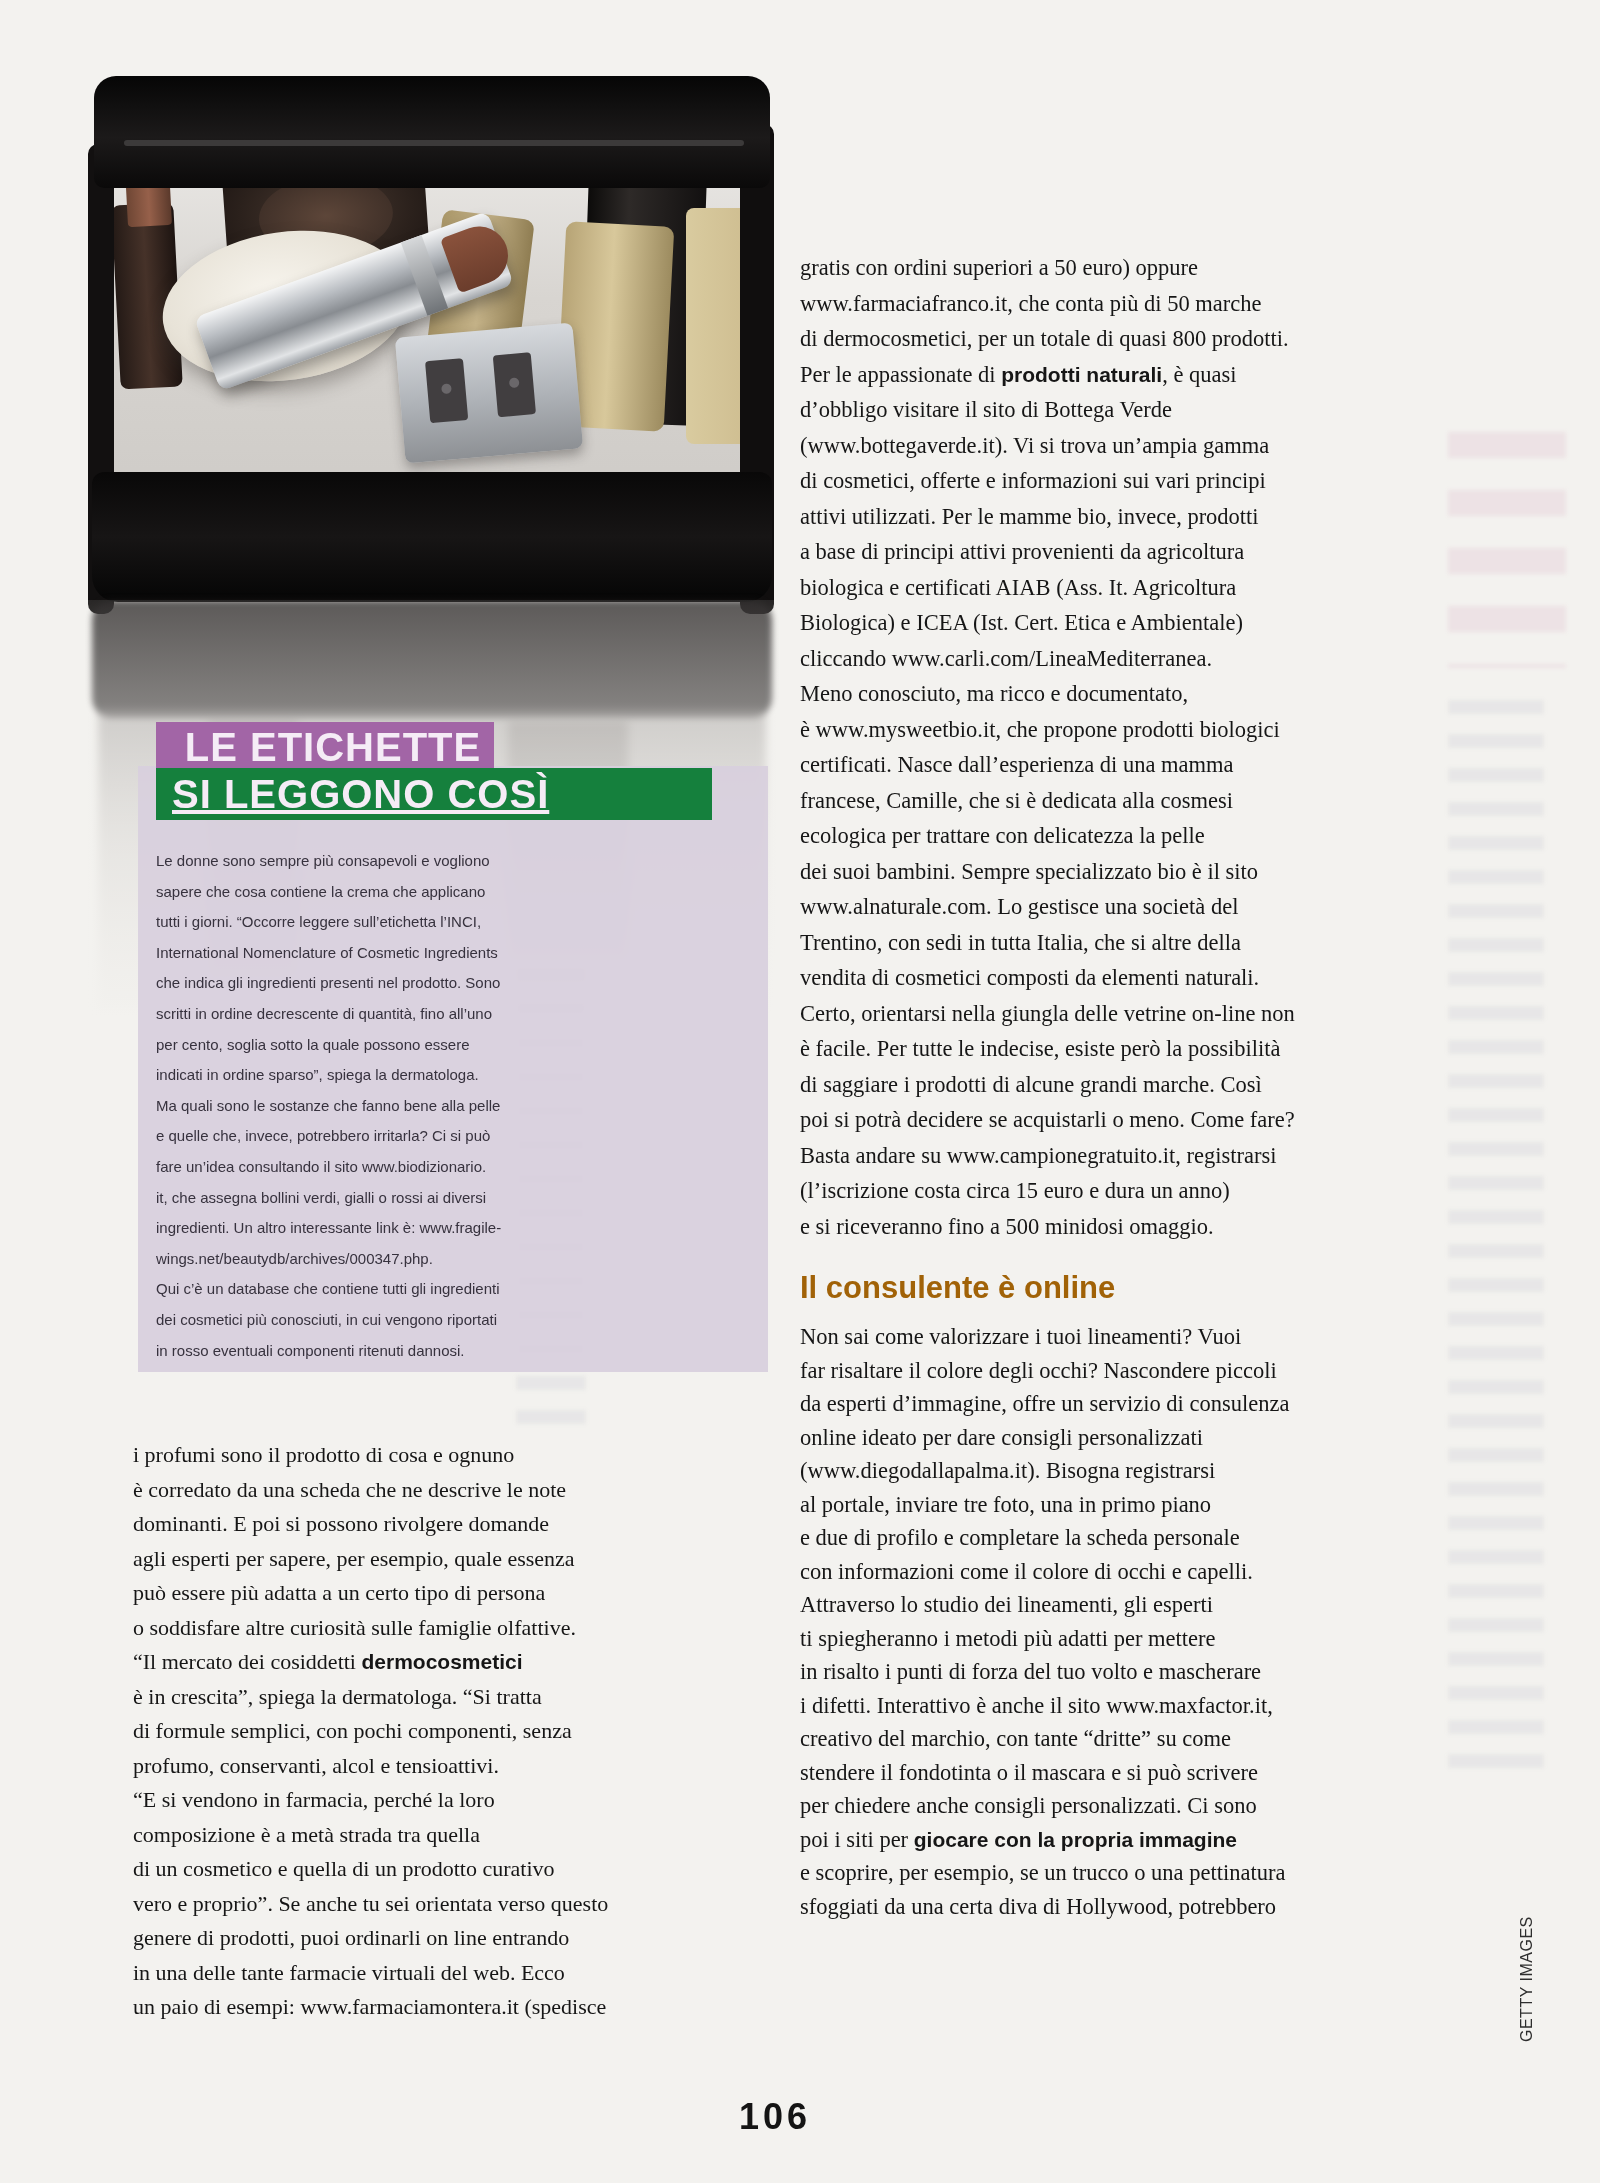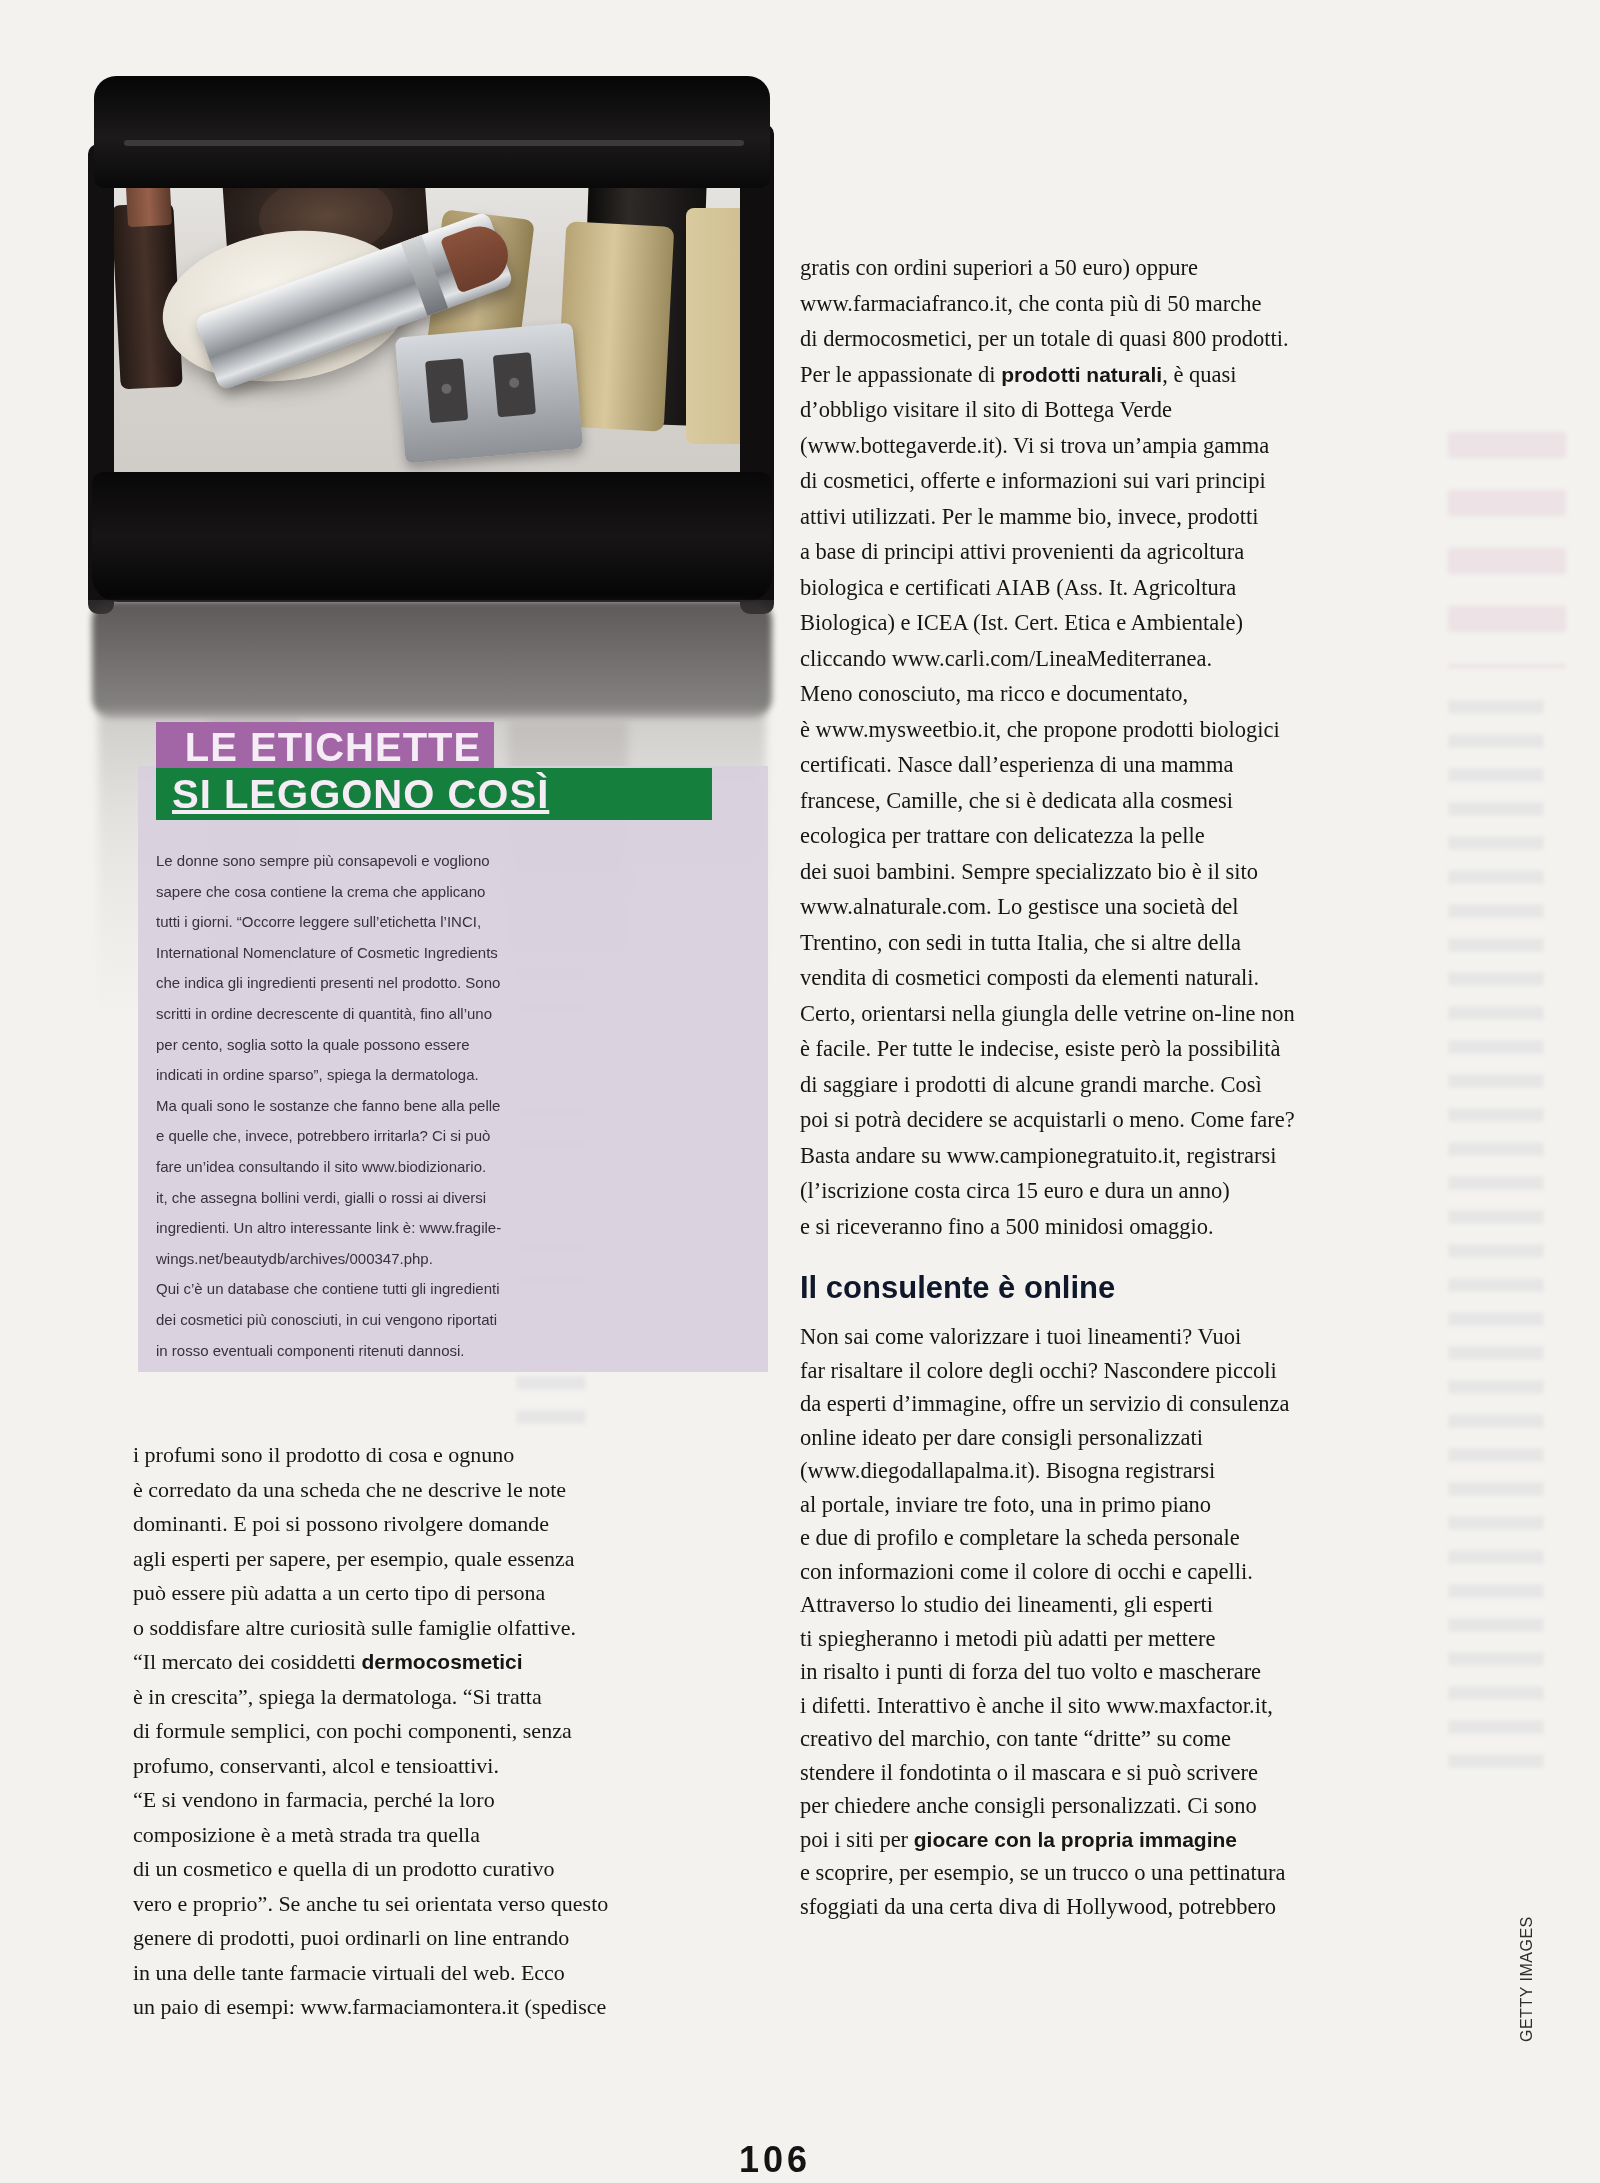--- a/index.html
+++ b/index.html
@@ -54,21 +54,21 @@
   .serifcol .line{white-space:nowrap;font-family:"Liberation Serif",serif;color:#161616;}
   .col-left{position:absolute;left:133px;top:1438px;width:612px;}
   .col-left .line{font-size:22px;line-height:34.5px;}
   .col-right{position:absolute;left:800px;top:250px;width:640px;}
   .col-right .p1 .line,.col-right .p2 .line{font-size:22.5px;line-height:35.5px;}
   .col-right .p2 .line{line-height:33.5px;}
   .serifcol strong,.col-right strong{font-family:"Liberation Sans",sans-serif;font-size:21px;font-weight:bold;}
   .subhead{margin:26px 0 14px 0;font-size:31px;font-weight:bold;font-family:"Liberation Sans",sans-serif;}
 
   
-  .pageno{position:absolute;left:690px;top:2096px;width:170px;text-align:center;font-size:36px;font-weight:bold;letter-spacing:4px;color:#141414;font-family:"Liberation Sans",sans-serif;margin-top:43px;}
+  .pageno{position:absolute;left:690px;top:2096px;width:170px;text-align:center;font-size:36px;font-weight:bold;letter-spacing:4px;color:#141414;font-family:"Liberation Sans",sans-serif;}
   .credit{position:absolute;left:1518px;top:2042px;transform:rotate(-90deg);transform-origin:0 0;font-size:16px;letter-spacing:.5px;color:#2e2e2e;white-space:nowrap;font-family:"Liberation Sans",sans-serif;}
 </style>
 </head>
 <body>
 
 <div class="page">
 
   <div class="photo">
     <div class="vinyl"></div>
     <div class="compact">
@@ -177,21 +177,21 @@
         <div class="line"><span>Trentino, con sedi in tutta Italia, che si altre della</span></div>
         <div class="line"><span>vendita di cosmetici composti da elementi naturali.</span></div>
         <div class="line"><span>Certo, orientarsi nella giungla delle vetrine on-line non</span></div>
         <div class="line"><span>è facile. Per tutte le indecise, esiste però la possibilità</span></div>
         <div class="line"><span>di saggiare i prodotti di alcune grandi marche. Così</span></div>
         <div class="line"><span>poi si potrà decidere se acquistarli o meno. Come fare?</span></div>
         <div class="line"><span>Basta andare su www.campionegratuito.it, registrarsi</span></div>
         <div class="line"><span>(l’iscrizione costa circa 15 euro e dura un anno)</span></div>
         <div class="line"><span>e si riceveranno fino a 500 minidosi omaggio.</span></div>
       </div>
-    <h2 class="subhead" style="color:#0f172a;">Il consulente è online</h2>
+    <h2 class="subhead" style="color:#a16207;">Il consulente è online</h2>
     <div class="p2">
         <div class="line"><span>Non sai come valorizzare i tuoi lineamenti? Vuoi</span></div>
         <div class="line"><span>far risaltare il colore degli occhi? Nascondere piccoli</span></div>
         <div class="line"><span>da esperti d’immagine, offre un servizio di consulenza</span></div>
         <div class="line"><span>online ideato per dare consigli personalizzati</span></div>
         <div class="line"><span>(www.diegodallapalma.it). Bisogna registrarsi</span></div>
         <div class="line"><span>al portale, inviare tre foto, una in primo piano</span></div>
         <div class="line"><span>e due di profilo e completare la scheda personale</span></div>
         <div class="line"><span>con informazioni come il colore di occhi e capelli.</span></div>
         <div class="line"><span>Attraverso lo studio dei lineamenti, gli esperti</span></div>

